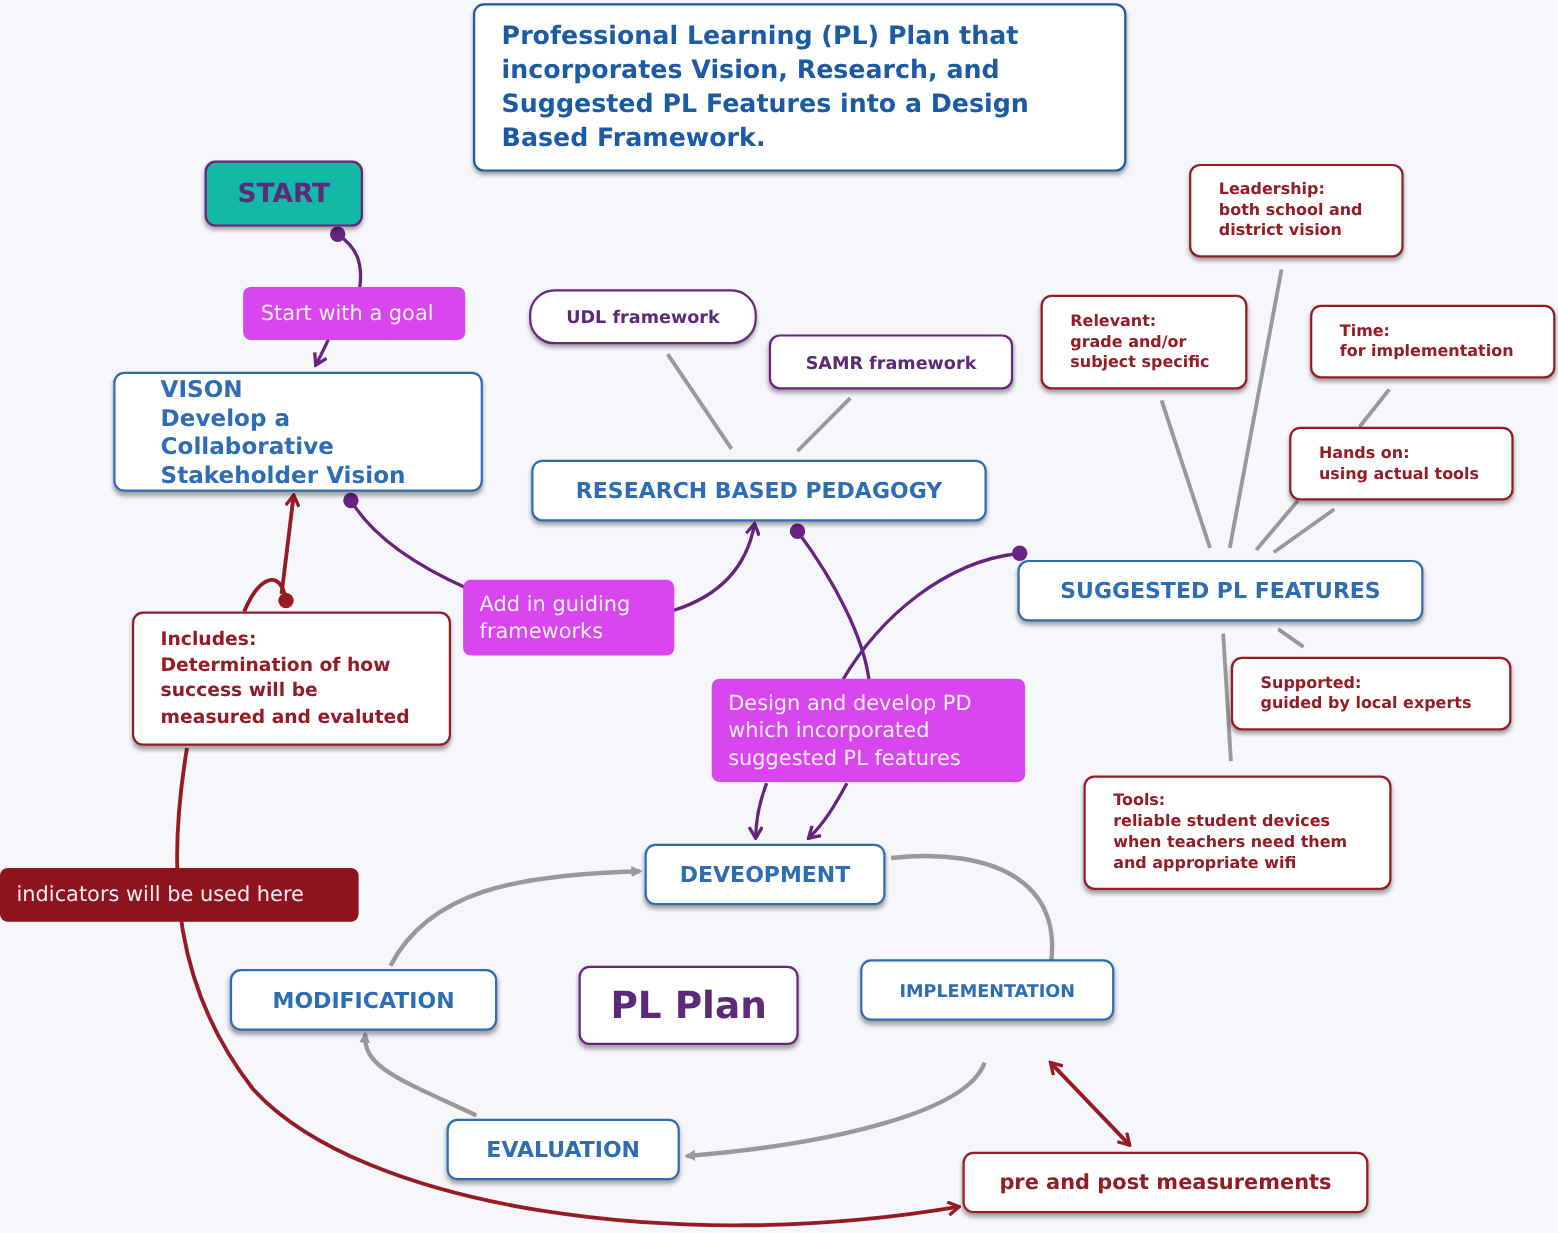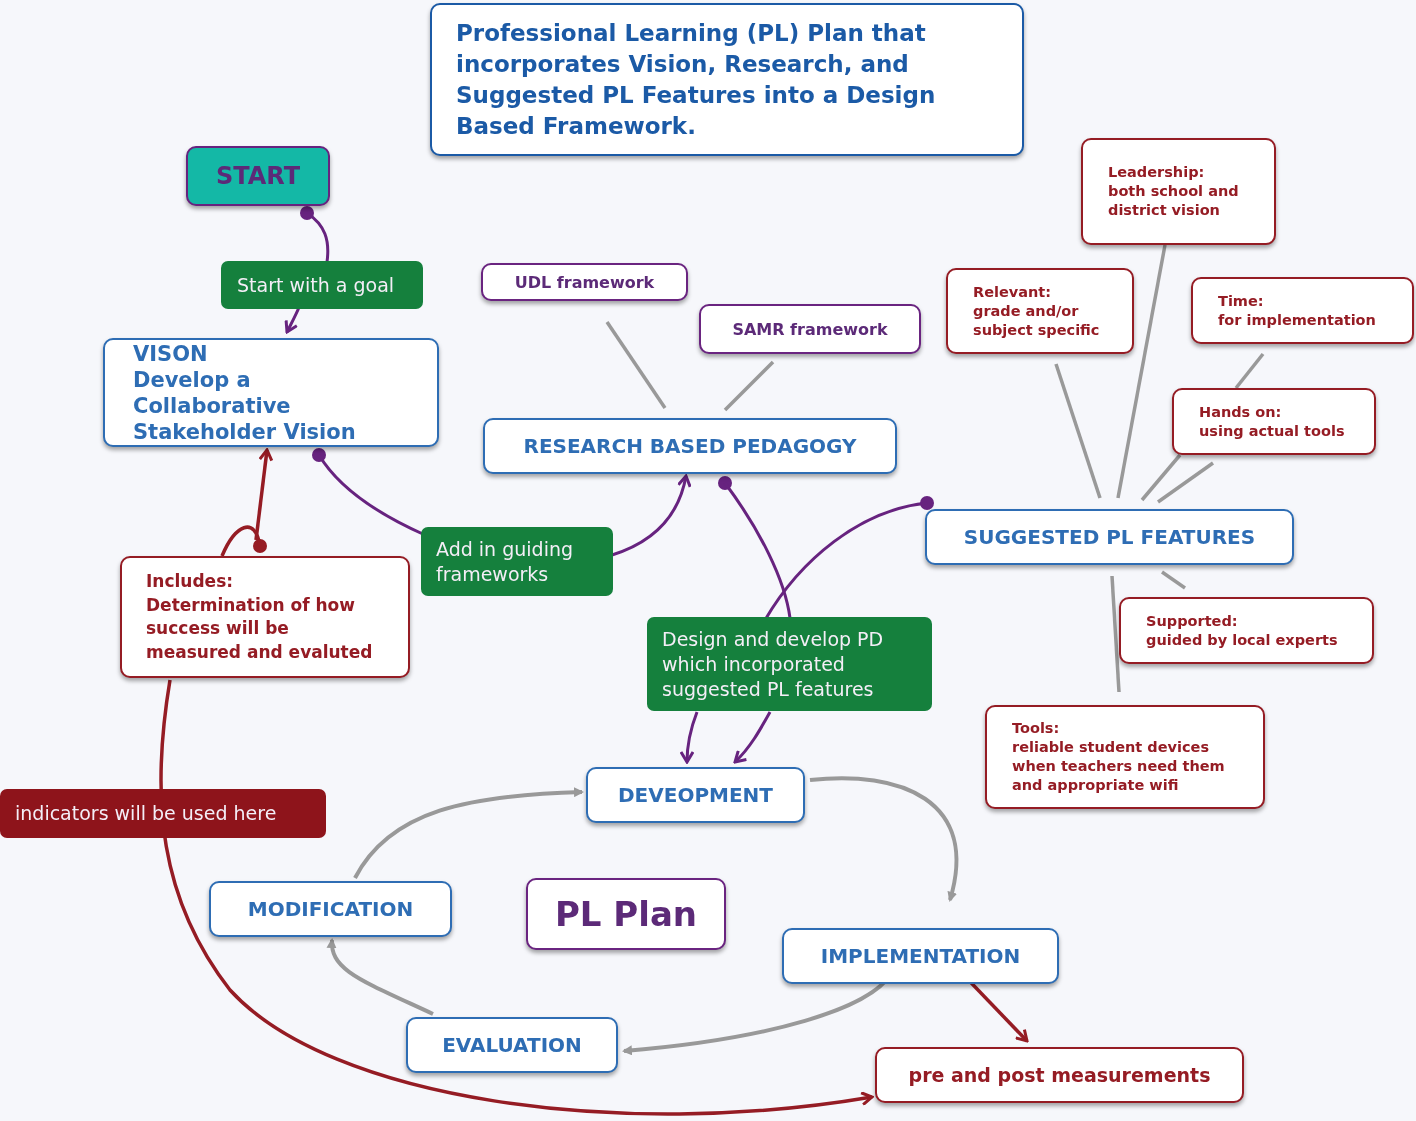--- a/index.html
+++ b/index.html
@@ -19,21 +19,21 @@
   .blue { border-color:#2e6db4; color:#2e6db4; }
   .blue-title { border-color:#1b5aa6; color:#1b5aa6; }
   .red { border-color:#951c24; color:#951c24; }
   .purple { border-color:#6a2480; color:#5c2a78; }
   .center { justify-content:center; text-align:center; }
   .label {
     position:absolute; box-sizing:border-box; border-radius:7px;
     color:#f4eef7; white-space:pre-line; font-size:19px; line-height:25px;
     display:flex; align-items:center;
   }
-  .label.purple-bg { background:#15803d; }
+  .label.purple-bg { background:#d946ef; }
   .label.red-bg { background:#8e141b; }
 </style>
 </head>
 <body>
 
 <svg class="links" viewBox="0 0 1416 1121">
   <defs>
     <marker id="arrGray" markerWidth="10" markerHeight="10" refX="8" refY="5" orient="auto" markerUnits="userSpaceOnUse">
       <path d="M0,0 L10,5 L0,10 z" fill="#999"></path>
     </marker>
@@ -84,41 +84,41 @@
   <span>Professional Learning (PL) Plan that
 incorporates Vision, Research, and
 Suggested PL Features into a Design
 Based Framework.</span>
 </div>
 
 <div class="node center" style="left:186px;top:146px;width:144px;height:60px;background:#14b8a6;border-color:#67237f;color:#5c2a78;font-size:24px;">
   <span>START</span>
 </div>
 
-<div class="node blue" style="left:103px;top:338px;width:336px;height:109px;padding:0 28px;font-size:21px;line-height:26px;">
+<div class="node blue" style="left:103px;top:338px;width:336px;height:109px;padding:0 41px;font-size:21px;line-height:26px;">
   <span>VISON
 Develop a Collaborative
 Stakeholder Vision</span>
 </div>
 
-<div class="node purple center" style="left:481px;top:263px;width:207px;height:38px;font-size:16px;">
+<div class="node purple center" style="left:481px;top:263px;width:207px;height:50px;font-size:16px;border-radius:23px;">
   <span>UDL framework</span>
 </div>
 <div class="node purple center" style="left:699px;top:304px;width:222px;height:50px;font-size:16px;">
   <span>SAMR framework</span>
 </div>
 
 <div class="node blue center" style="left:483px;top:418px;width:414px;height:56px;font-size:20px;">
   <span>RESEARCH BASED PEDAGOGY</span>
 </div>
 
 <div class="node blue center" style="left:925px;top:509px;width:369px;height:56px;font-size:20px;">
   <span>SUGGESTED PL FEATURES</span>
 </div>
-<div class="node red" style="left:1081px;top:138px;width:195px;height:107px;padding:0 25px;font-size:14.5px;line-height:19px;">
+<div class="node red" style="left:1081px;top:149px;width:195px;height:85px;padding:0 25px;font-size:14.5px;line-height:19px;">
   <span>Leadership:
 both school and
 district vision</span>
 </div>
 <div class="node red" style="left:946px;top:268px;width:188px;height:86px;padding:0 25px;font-size:14.5px;line-height:19px;">
   <span>Relevant:
 grade and/or
 subject specific</span>
 </div>
 <div class="node red" style="left:1191px;top:277px;width:223px;height:67px;padding:0 25px;font-size:14.5px;line-height:19px;">
@@ -143,21 +143,21 @@
 <div class="node red" style="left:101px;top:556px;width:290px;height:122px;padding:0 24px;font-size:17px;line-height:23.5px;margin-left:19px;">
   <span>Includes:
 Determination of how
 success will be
 measured and evaluted</span>
 </div>
 
 <div class="node blue center" style="left:586px;top:767px;width:219px;height:56px;font-size:20px;">
   <span>DEVEOPMENT</span>
 </div>
-<div class="node blue center" style="left:782px;top:928px;width:277px;height:56px;font-size:20px;">
+<div class="node blue center" style="left:782px;top:872px;width:231px;height:56px;font-size:16px;">
   <span>IMPLEMENTATION</span>
 </div>
 <div class="node blue center" style="left:406px;top:1017px;width:212px;height:56px;font-size:20px;">
   <span>EVALUATION</span>
 </div>
 <div class="node blue center" style="left:209px;top:881px;width:243px;height:56px;font-size:20px;">
   <span>MODIFICATION</span>
 </div>
 <div class="node purple center" style="left:526px;top:878px;width:200px;height:72px;font-size:34px;">
   <span>PL Plan</span>

